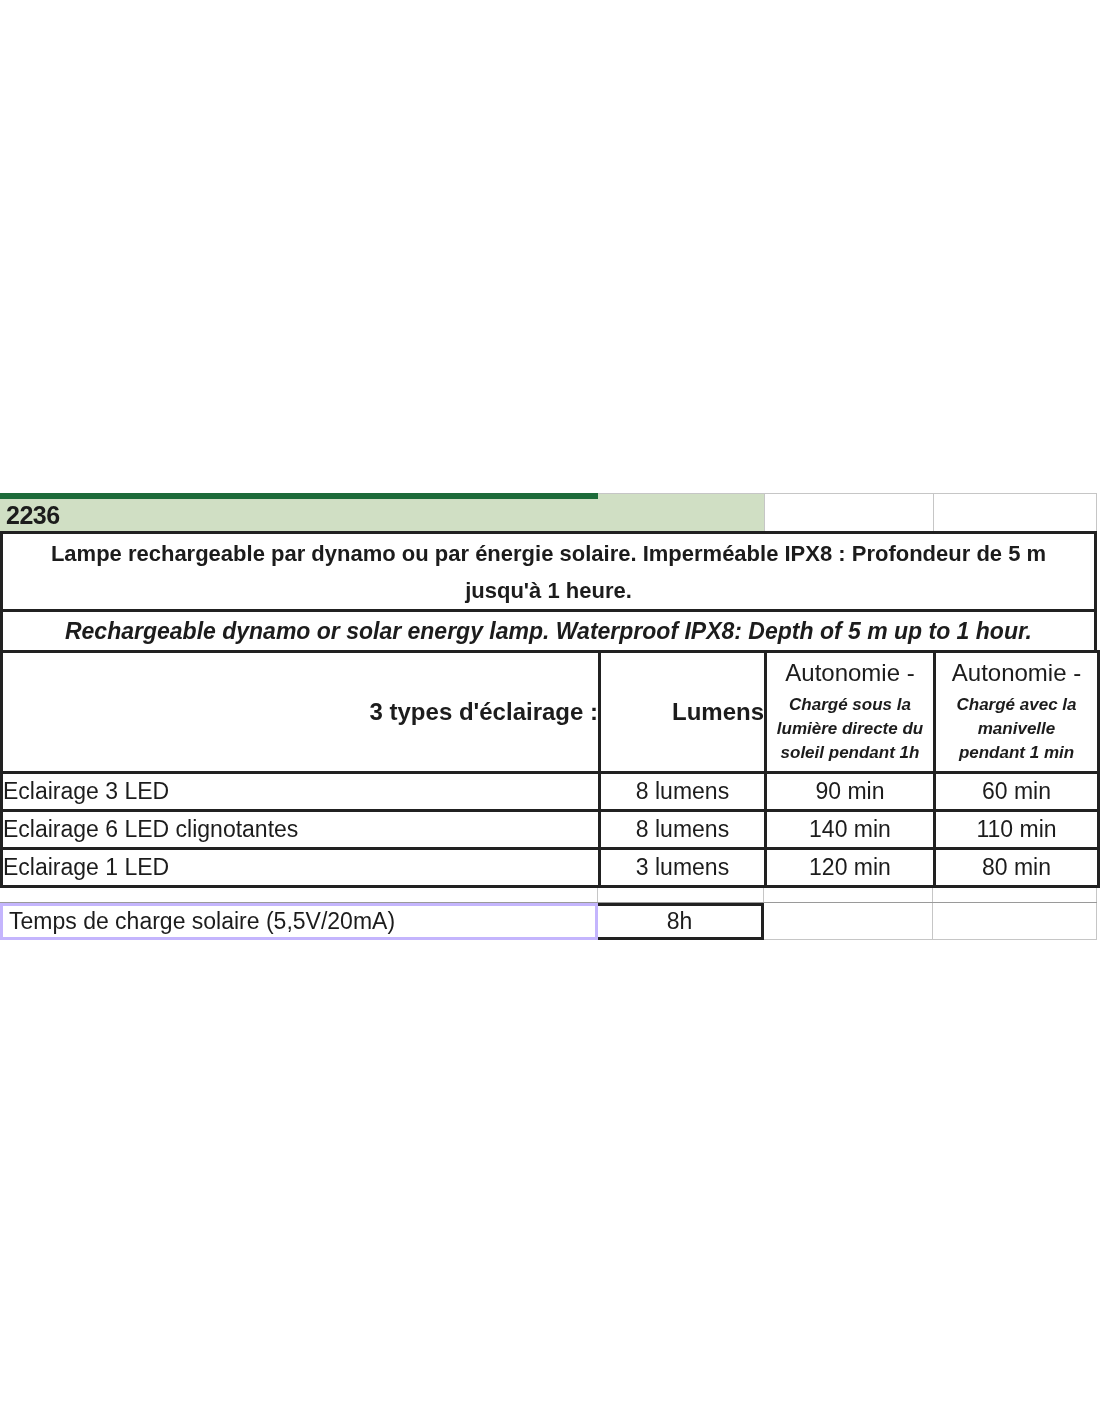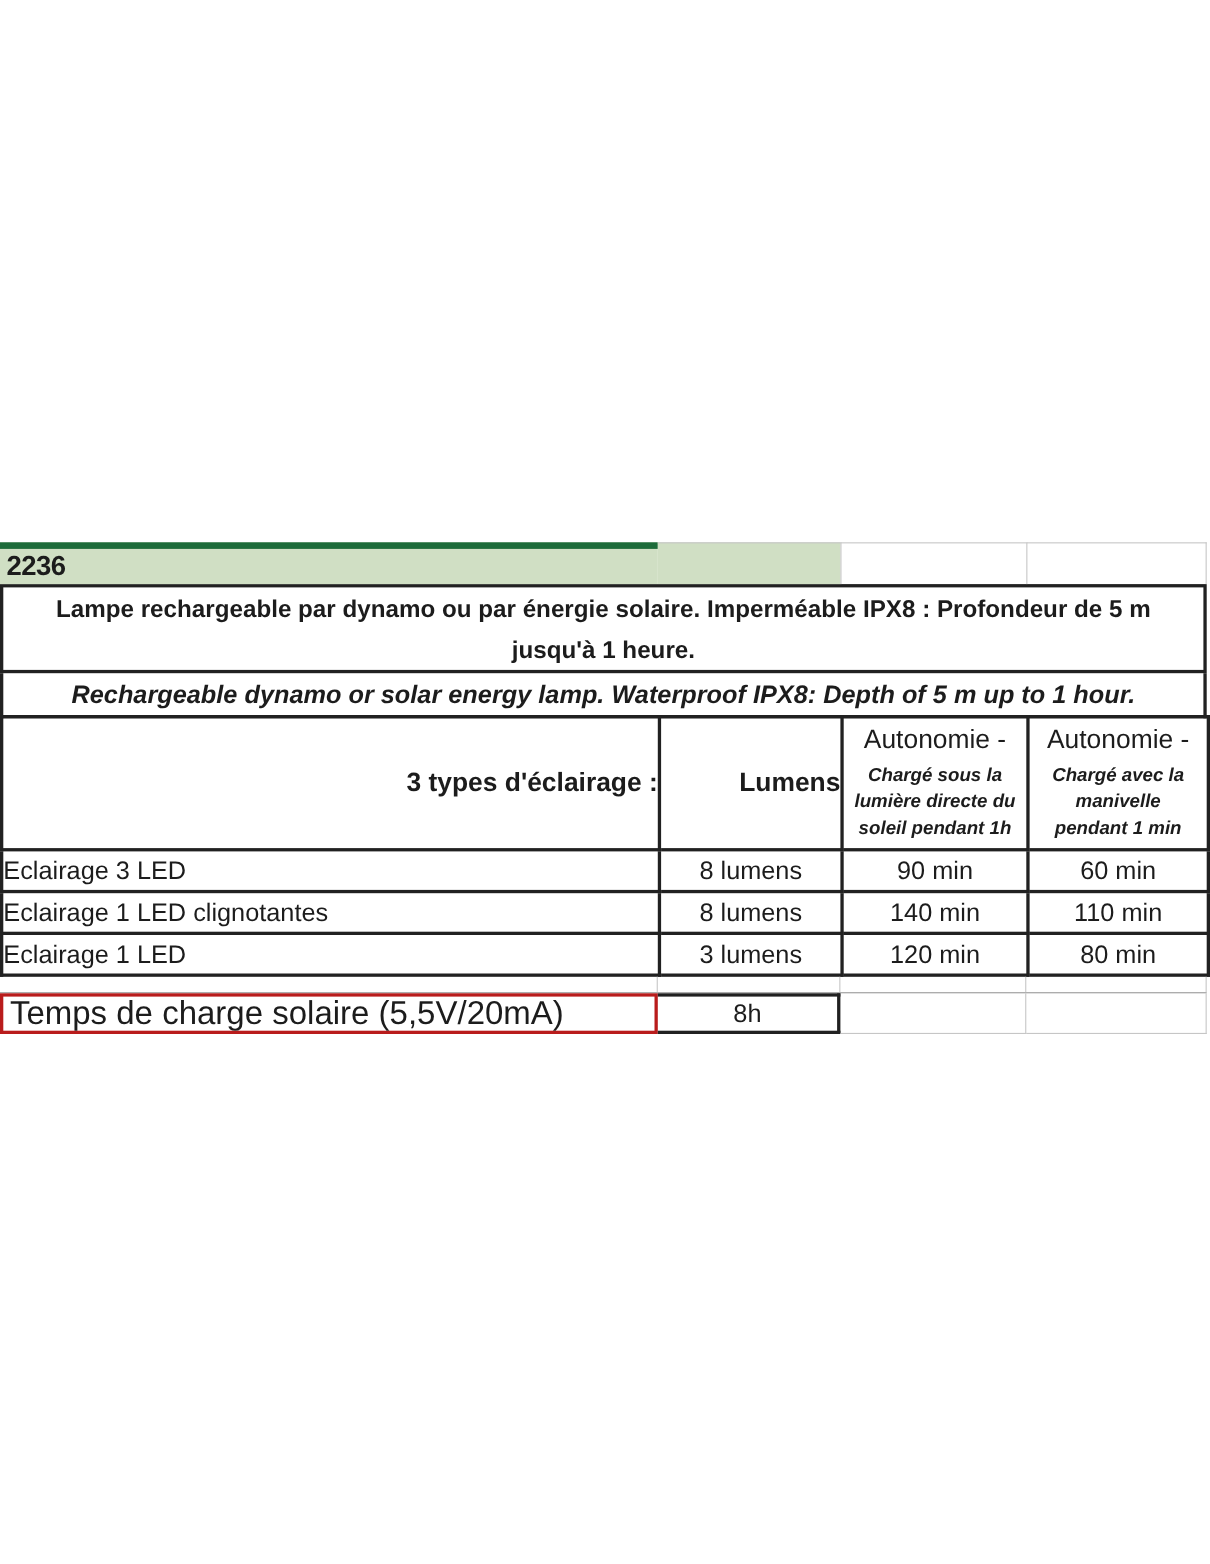--- a/index.html
+++ b/index.html
@@ -130,23 +130,23 @@
 
   
   .footer-row { display: flex; height: 37px; }
   .footer-row .f {
     box-sizing: border-box;
     display: flex;
     align-items: center;
   }
   .charge-label {
     width: 598px;
-    border: 3px solid #b91c1c;
+    border: 3px solid #c4b5fd;
     padding-left: 6px;
-    font-size: 30px;
+    font-size: 23px;
   }
   .charge-value {
     width: 166px;
     border: 3px solid #212121;
     border-left: none;
     justify-content: center;
     font-size: 23px;
   }
   .footer-empty {
     border-right: 1px solid #c6c6c6;
@@ -200,21 +200,21 @@
       </tr>
     </thead>
     <tbody>
       <tr>
         <td class="type-cell">Eclairage 3 LED</td>
         <td class="num-cell">8 lumens</td>
         <td class="num-cell">90 min</td>
         <td class="num-cell">60 min</td>
       </tr>
       <tr>
-        <td class="type-cell">Eclairage 1 LED clignotantes</td>
+        <td class="type-cell">Eclairage 6 LED clignotantes</td>
         <td class="num-cell">8 lumens</td>
         <td class="num-cell">140 min</td>
         <td class="num-cell">110 min</td>
       </tr>
       <tr>
         <td class="type-cell">Eclairage 1 LED</td>
         <td class="num-cell">3 lumens</td>
         <td class="num-cell">120 min</td>
         <td class="num-cell">80 min</td>
       </tr>

